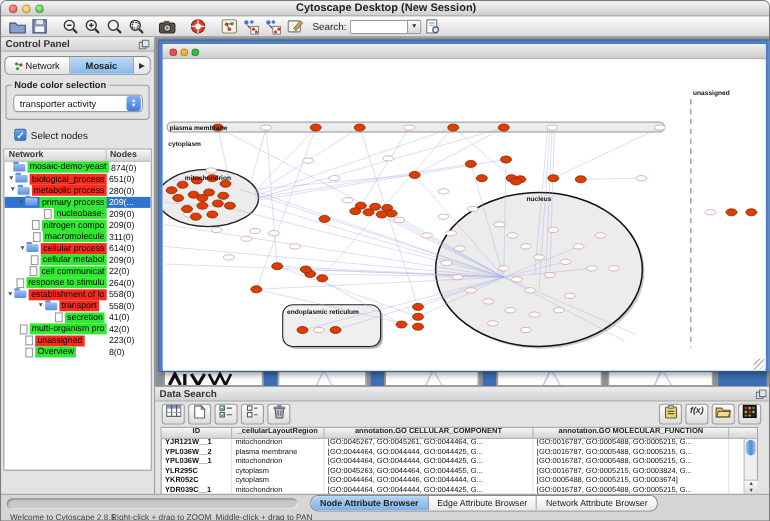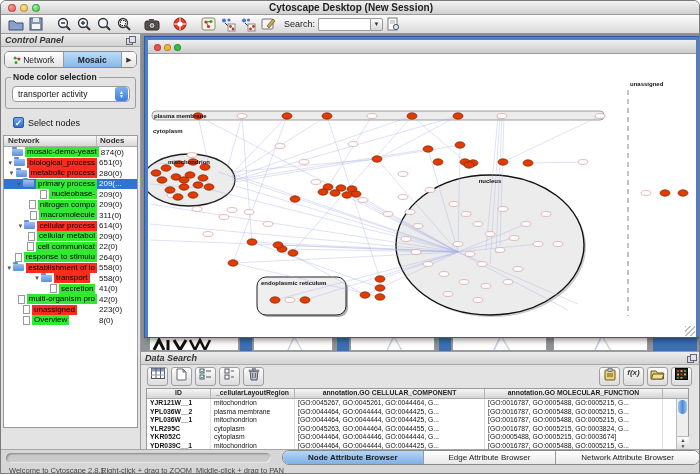--- a/index.html
+++ b/index.html
@@ -22,21 +22,21 @@
   .search-box { display:flex; align-items:center; }
   .search-box input { width:52px; height:13px; border:1px solid #9a9a9a; border-right:none; border-radius:2px 0 0 2px; font-size:9px; padding:0 2px; font-family:"Liberation Sans", sans-serif; }
   .search-drop { width:13px; height:13px; border:1px solid #9a9a9a; border-radius:0 2px 2px 0; background:linear-gradient(#fcfcfc,#d8d8d8); font-size:6px; color:#333; display:flex; align-items:center; justify-content:center; }
 
   
   .content { position:absolute; left:0; top:33px; width:700px; height:415px; }
   .cpanel { position:absolute; left:0; top:0; width:140px; height:415px; background:#e3e3e3; border-right:1px solid #9a9a9a; }
   .desktop { position:absolute; left:140px; top:0; width:560px; height:317px; background:#8e9196; }
 
   .panel-head { height:13px; background:linear-gradient(#ededed,#d2d2d2); border-bottom:1px solid #aaa; display:flex; align-items:center; justify-content:space-between; padding:0 4px; }
-  .panel-head .ph-title { font-size:9px; font-weight:bold; color:#333;font-style:italic; }
+  .panel-head .ph-title { font-size:9px; font-weight:bold; color:#333; }
 
   
   .cp-tabs { display:flex; margin:4px 3px 0 3px; height:17px; border:1px solid #8a8a8a; border-radius:5px; background:#fbfbfb; overflow:hidden; }
   .cp-tab { flex:1; display:flex; align-items:center; justify-content:center; gap:2px; font-size:8.5px; color:#222; border-right:1px solid #9a9a9a; background:linear-gradient(#ffffff,#e3e3e3); }
   .cp-tab.sel { background:linear-gradient(#badcf8,#86b9ea); font-weight:bold; }
   .cp-tab.arrow { flex:0 0 14px; font-size:7px; color:#333; border-right:none; }
 
   .groupbox { position:relative; margin:9px 4px 0 4px; border:1px solid #9f9f9f; border-radius:3px; height:32px; }
   .groupbox .legend { position:absolute; top:-6px; left:5px; background:#e3e3e3; font-size:8.5px; font-weight:bold; color:#222; padding:0 2px; }
   .combo { position:absolute; left:6px; top:8px; width:118px; height:16px; background:#fff; border:1px solid #9a9a9a; border-radius:4px; display:flex; align-items:center; }
@@ -101,21 +101,21 @@
   .tcell { border-right:1px solid #e2e2e2; overflow:hidden; white-space:nowrap; padding-left:3px; }
   .c0 { width:64px; font-weight:bold; } .c1 { width:84px; } .c2 { width:190px; } .c3 { width:178px; }
   .vscroll { position:absolute; right:0px; top:10px; bottom:0; width:12px; background:#eee; border-left:1px solid #bbb; }
   .vthumb { position:absolute; left:1px; top:1px; width:9px; height:14px; border-radius:5px; background:linear-gradient(90deg,#9cc4ee,#4f8bd8,#9cc4ee); }
   .varrows { position:absolute; left:0; bottom:0; width:12px; font-size:5px; color:#444; text-align:center; line-height:6px; background:linear-gradient(#fafafa,#ddd); border-top:1px solid #bbb; }
 
   
   .bottombar { position:absolute; left:0; top:448px; width:700px; height:26px; background:#d6d6d6; border-top:1px solid #a6a6a6; }
   .memorybar { position:absolute; left:5px; top:3px; width:265px; height:10px; border-radius:5px; background:#c9c9c9; box-shadow:inset 1px 1px 2px rgba(0,0,0,.35), inset -1px -1px 1px rgba(255,255,255,.7); }
   .btabs { position:absolute; left:281px; top:0px; height:15px; display:flex; border:1px solid #8a8a8a; border-radius:7px; background:#fcfcfc; overflow:hidden; }
-  .btab { display:flex; align-items:center; padding:0 25px; font-size:8px; color:#222; border-right:1px solid #9a9a9a; background:linear-gradient(#ffffff,#e8e8e8); white-space:nowrap; }
+  .btab { display:flex; align-items:center; padding:0 8px; font-size:8px; color:#222; border-right:1px solid #9a9a9a; background:linear-gradient(#ffffff,#e8e8e8); white-space:nowrap; }
   .btab:last-child { border-right:none; }
   .btab.sel { background:linear-gradient(#b4d6f6,#7fb0e6); font-weight:bold; }
   .statusline { position:absolute; left:0; top:16px; width:700px; height:10px; font-size:7.5px; color:#444; }
   .statusline span { position:absolute; top:0; }
 
   svg.icon { display:block; }
 </style>
 </head>
 <body>
 

